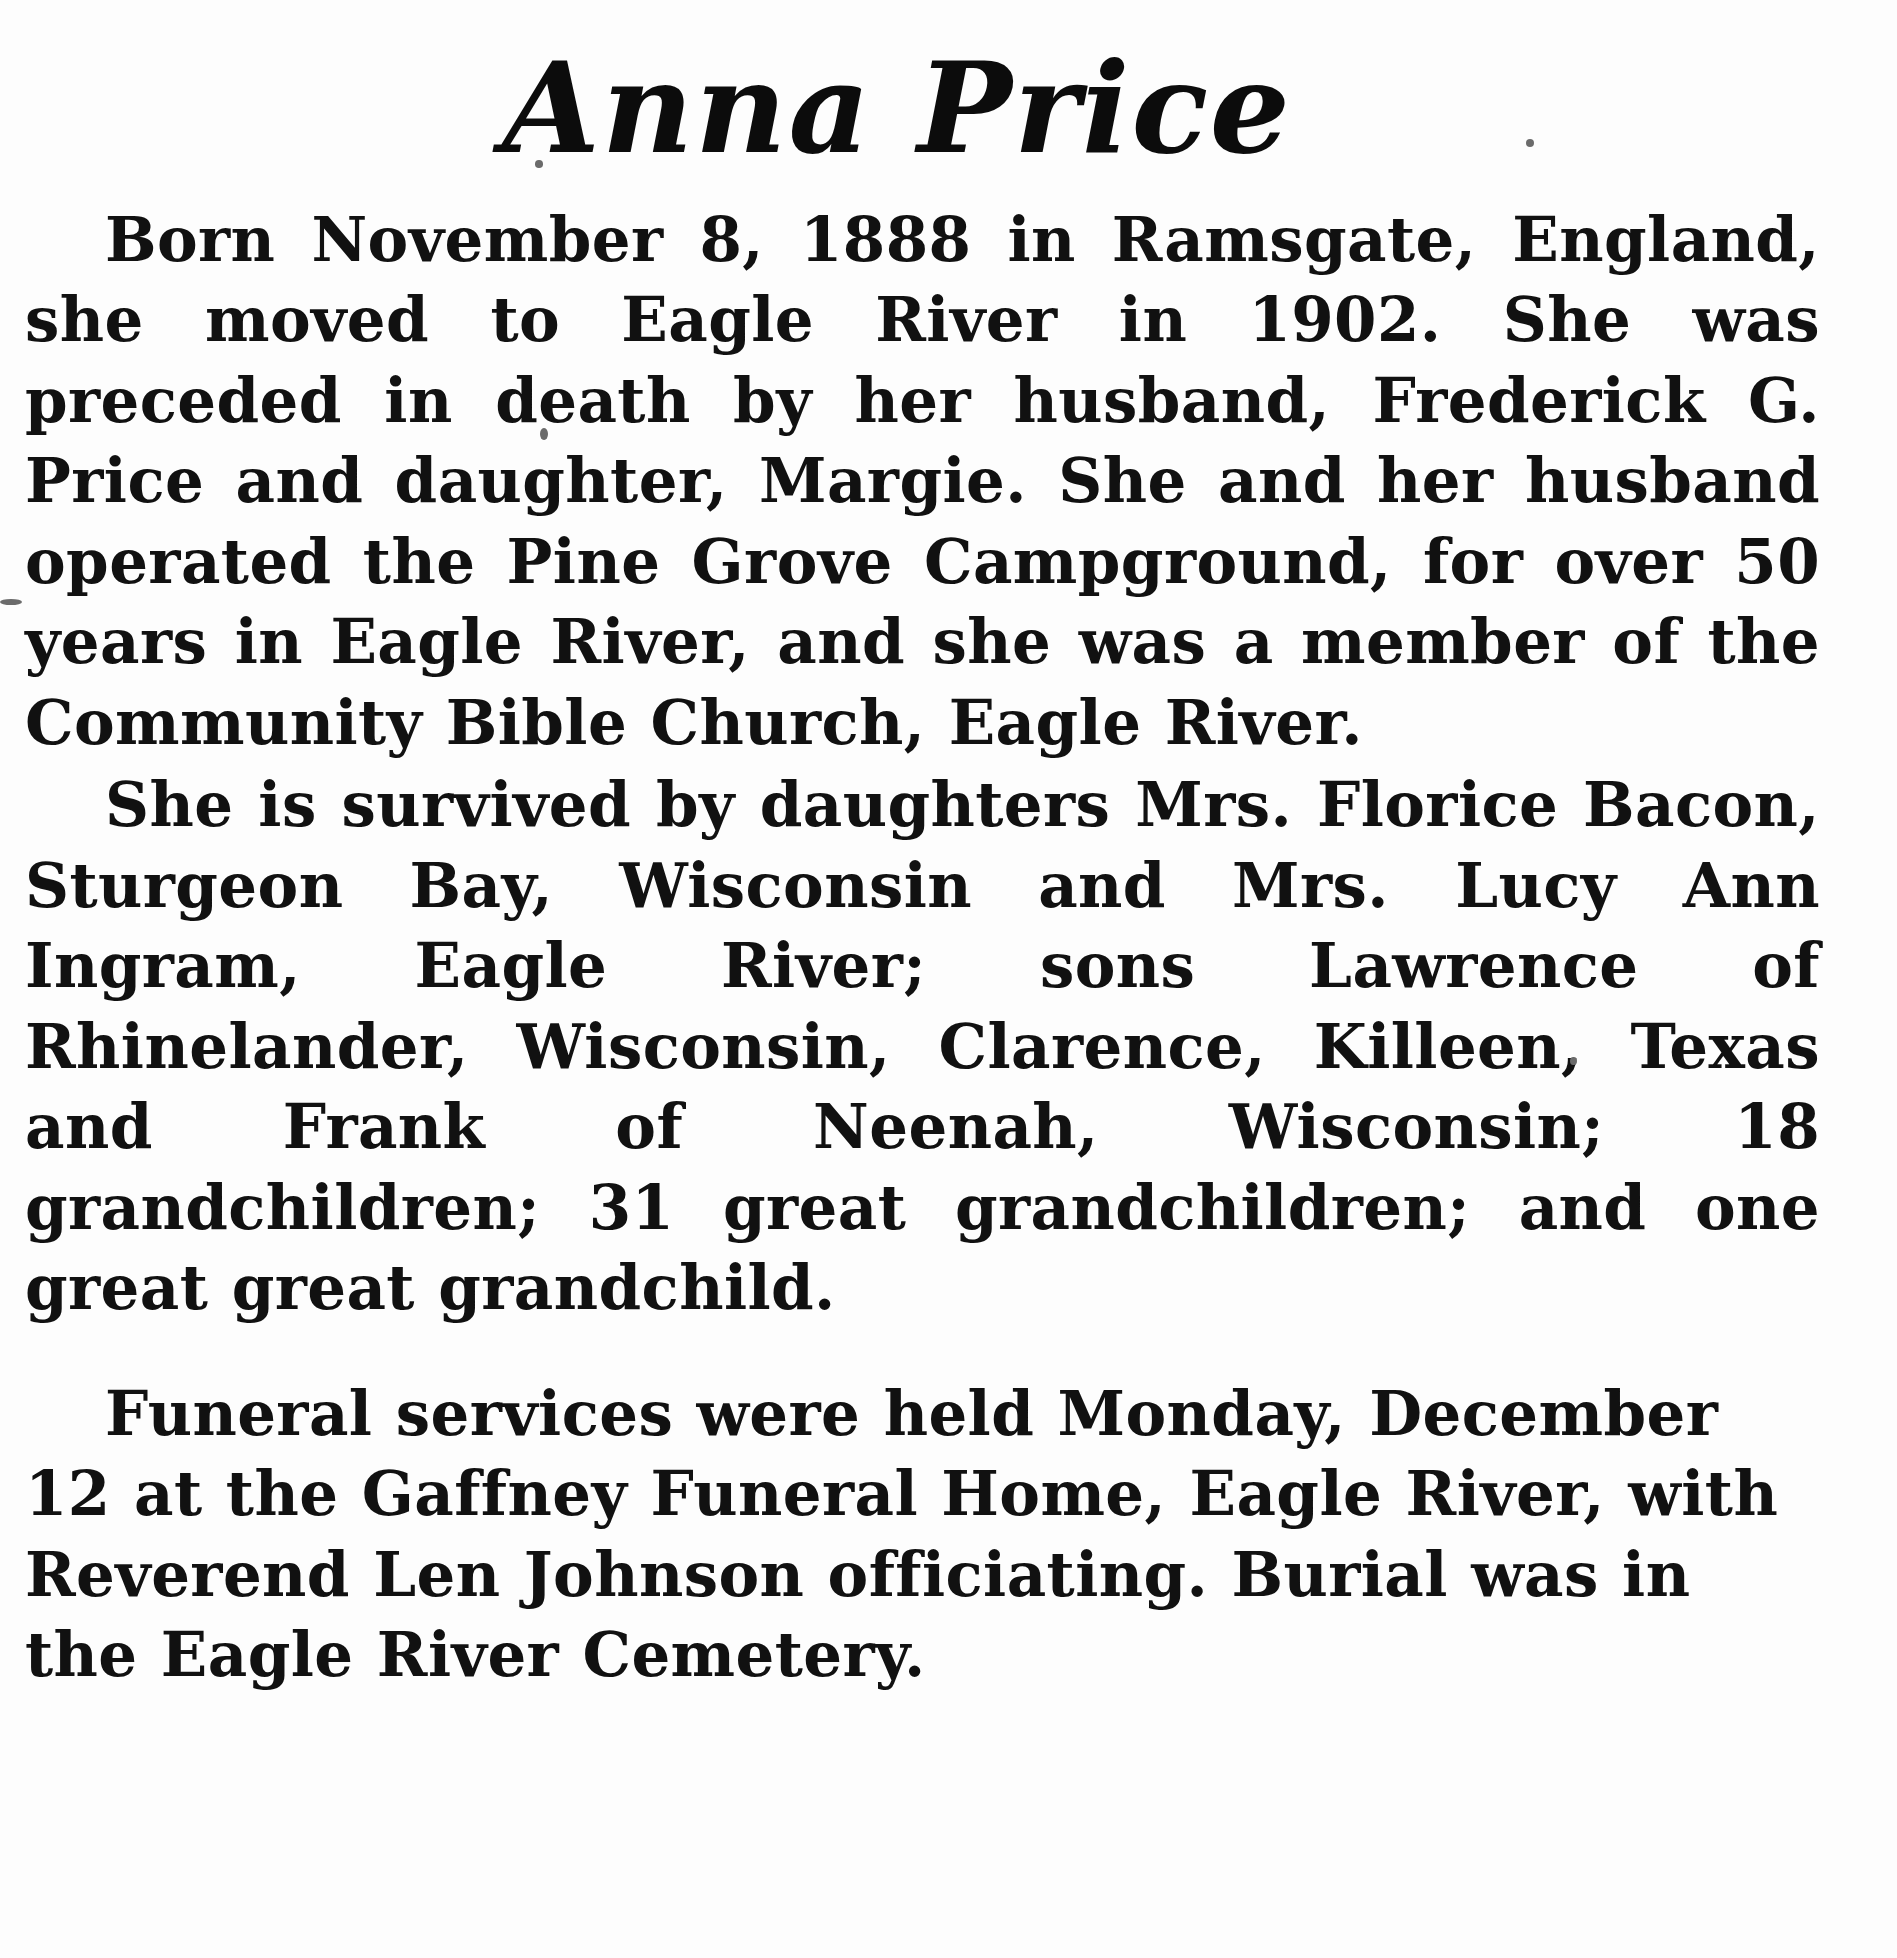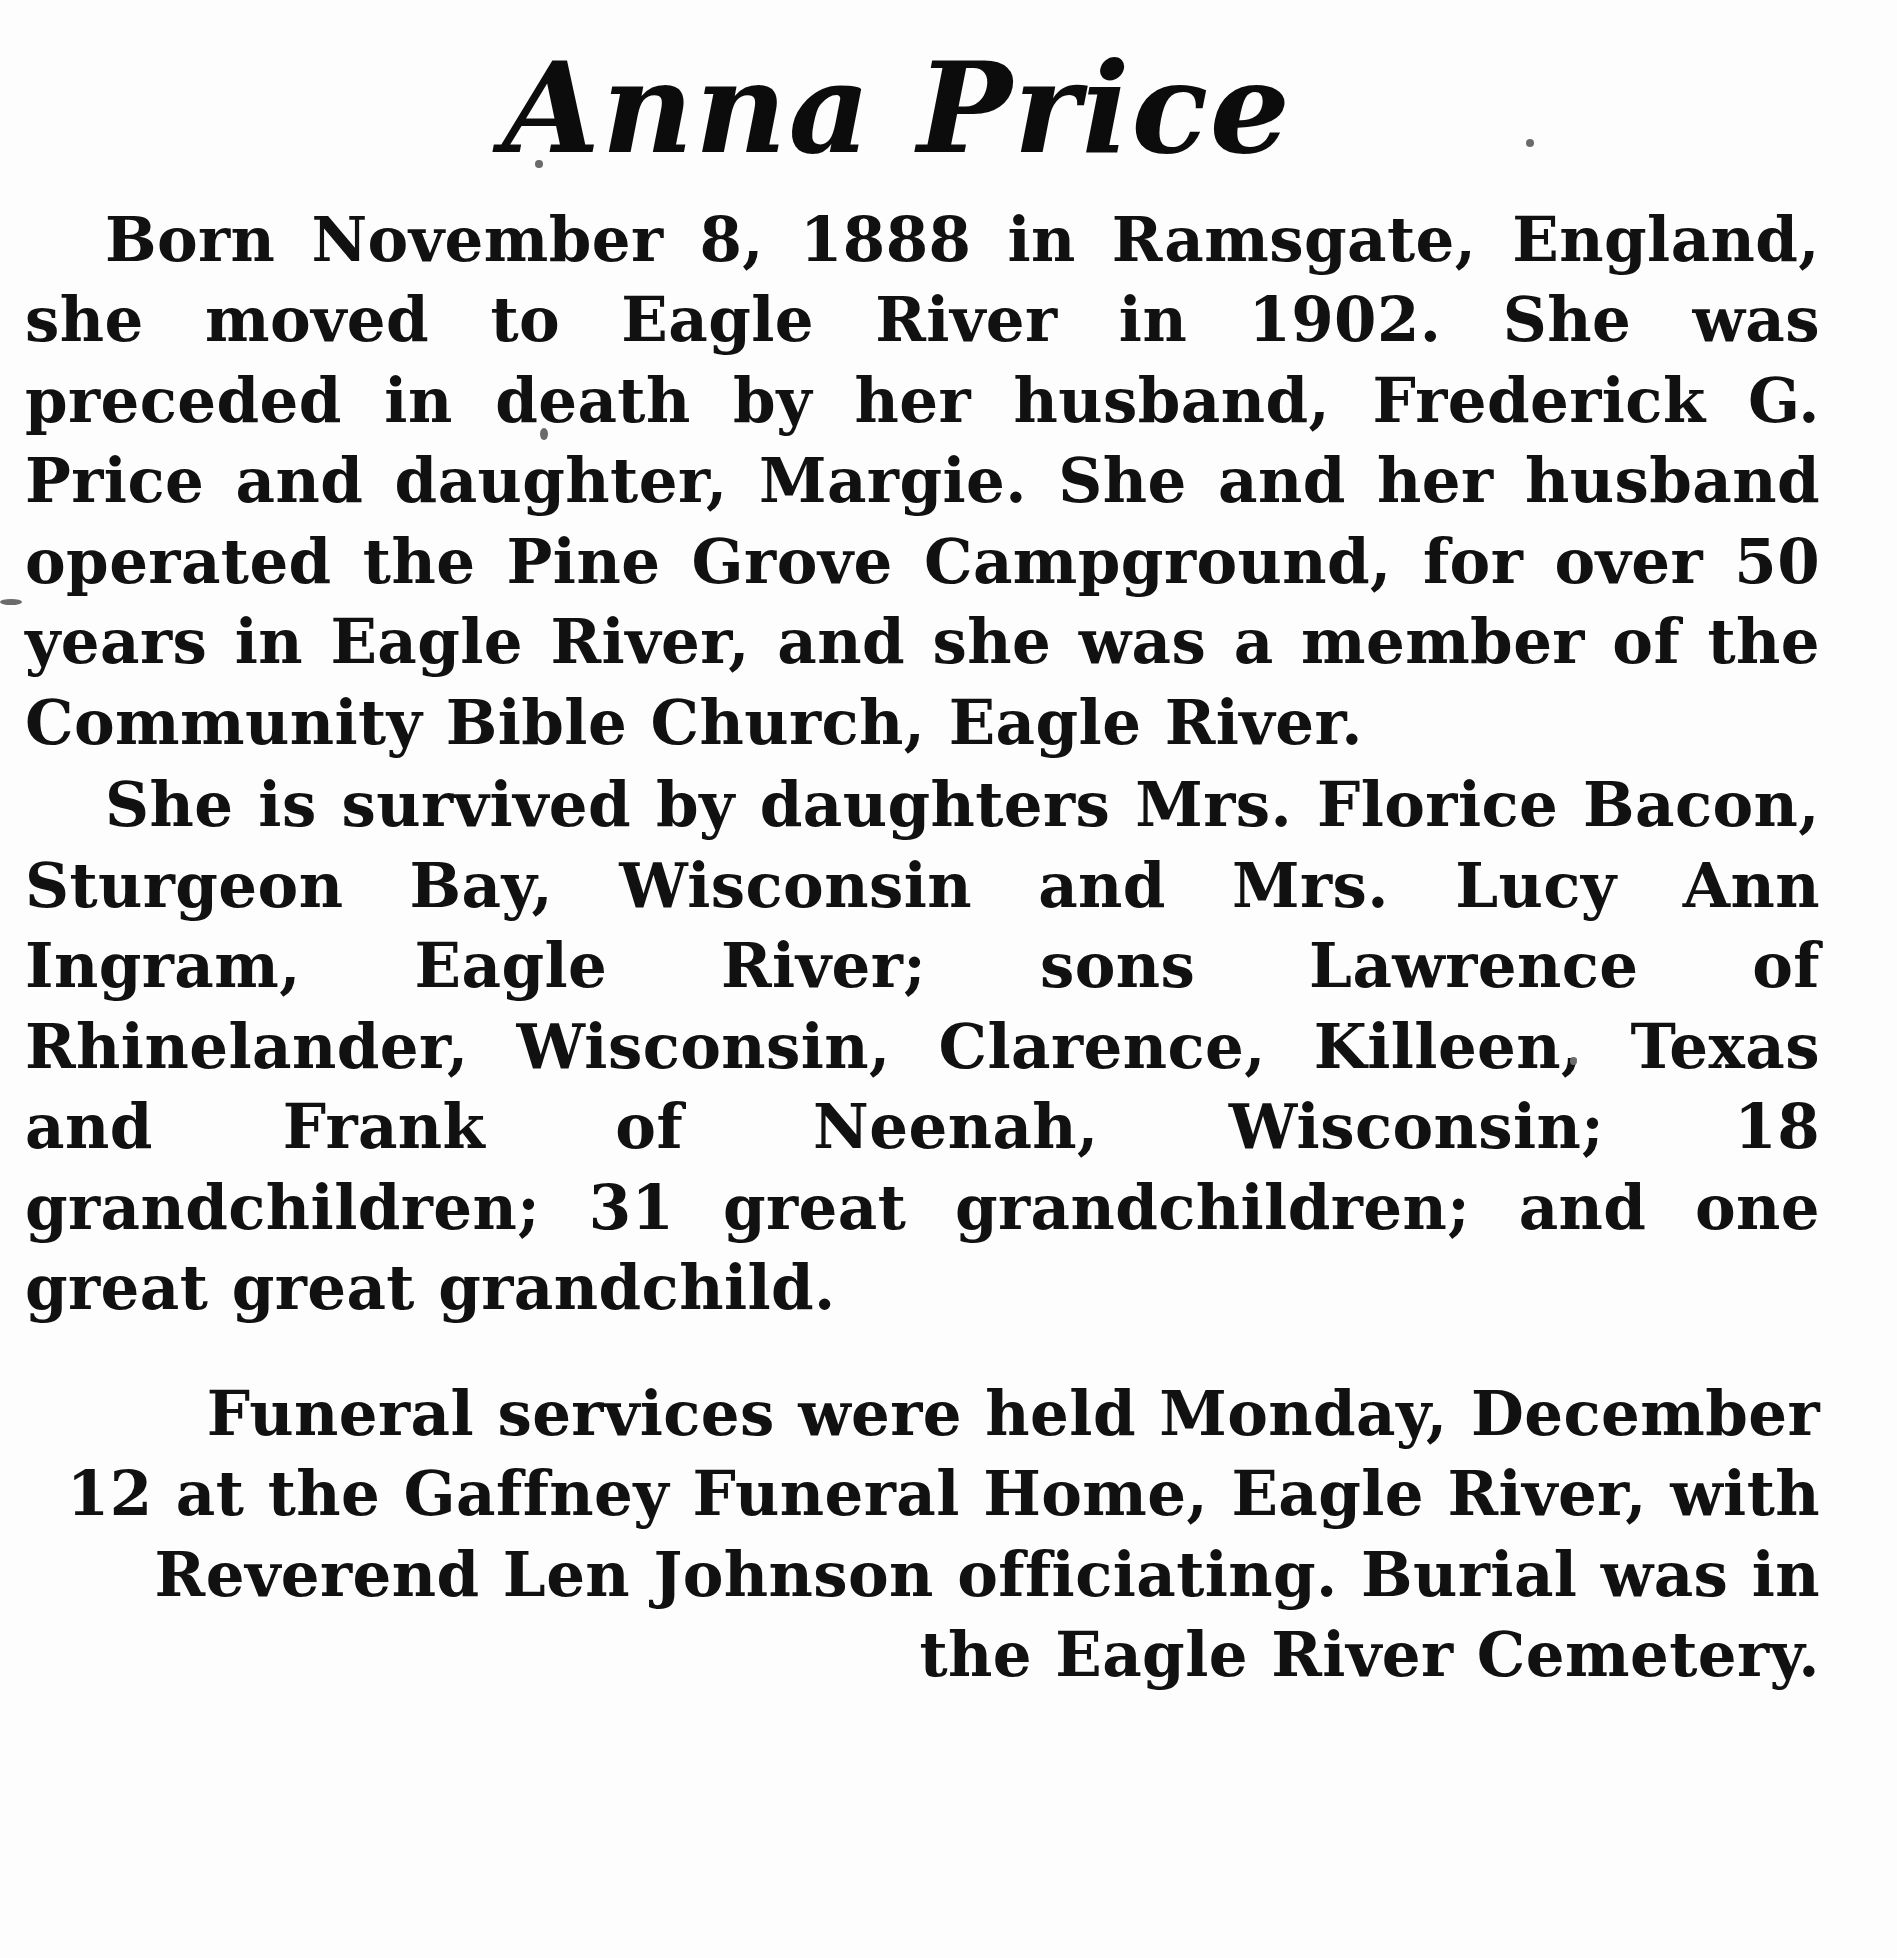--- a/index.html
+++ b/index.html
@@ -43,21 +43,21 @@
     text-justify: inter-word;
     color: #111111;
     letter-spacing: 0.4px;
     word-spacing: 1.7px;
   }
   .body-text p {
     margin: 0 0 1.7px 0;
     text-indent: 80px;
   }
   .body-text p:last-child {
-    text-align: right;
+    text-align: left;
     margin-top: 45px;
   }
   .speck {
     position: absolute;
     background: #6b6b6b;
     border-radius: 50%;
   }
   .speck.s1 { width: 8.4px; height: 8.4px; left: 1526px; top: 139px; }
   .speck.s2 { width: 7.6px;  height: 11.8px; left: 540px;  top: 428px; }
   .speck.s3 { width: 22px; height: 5.9px;  left: 0px;    top: 599px; }

